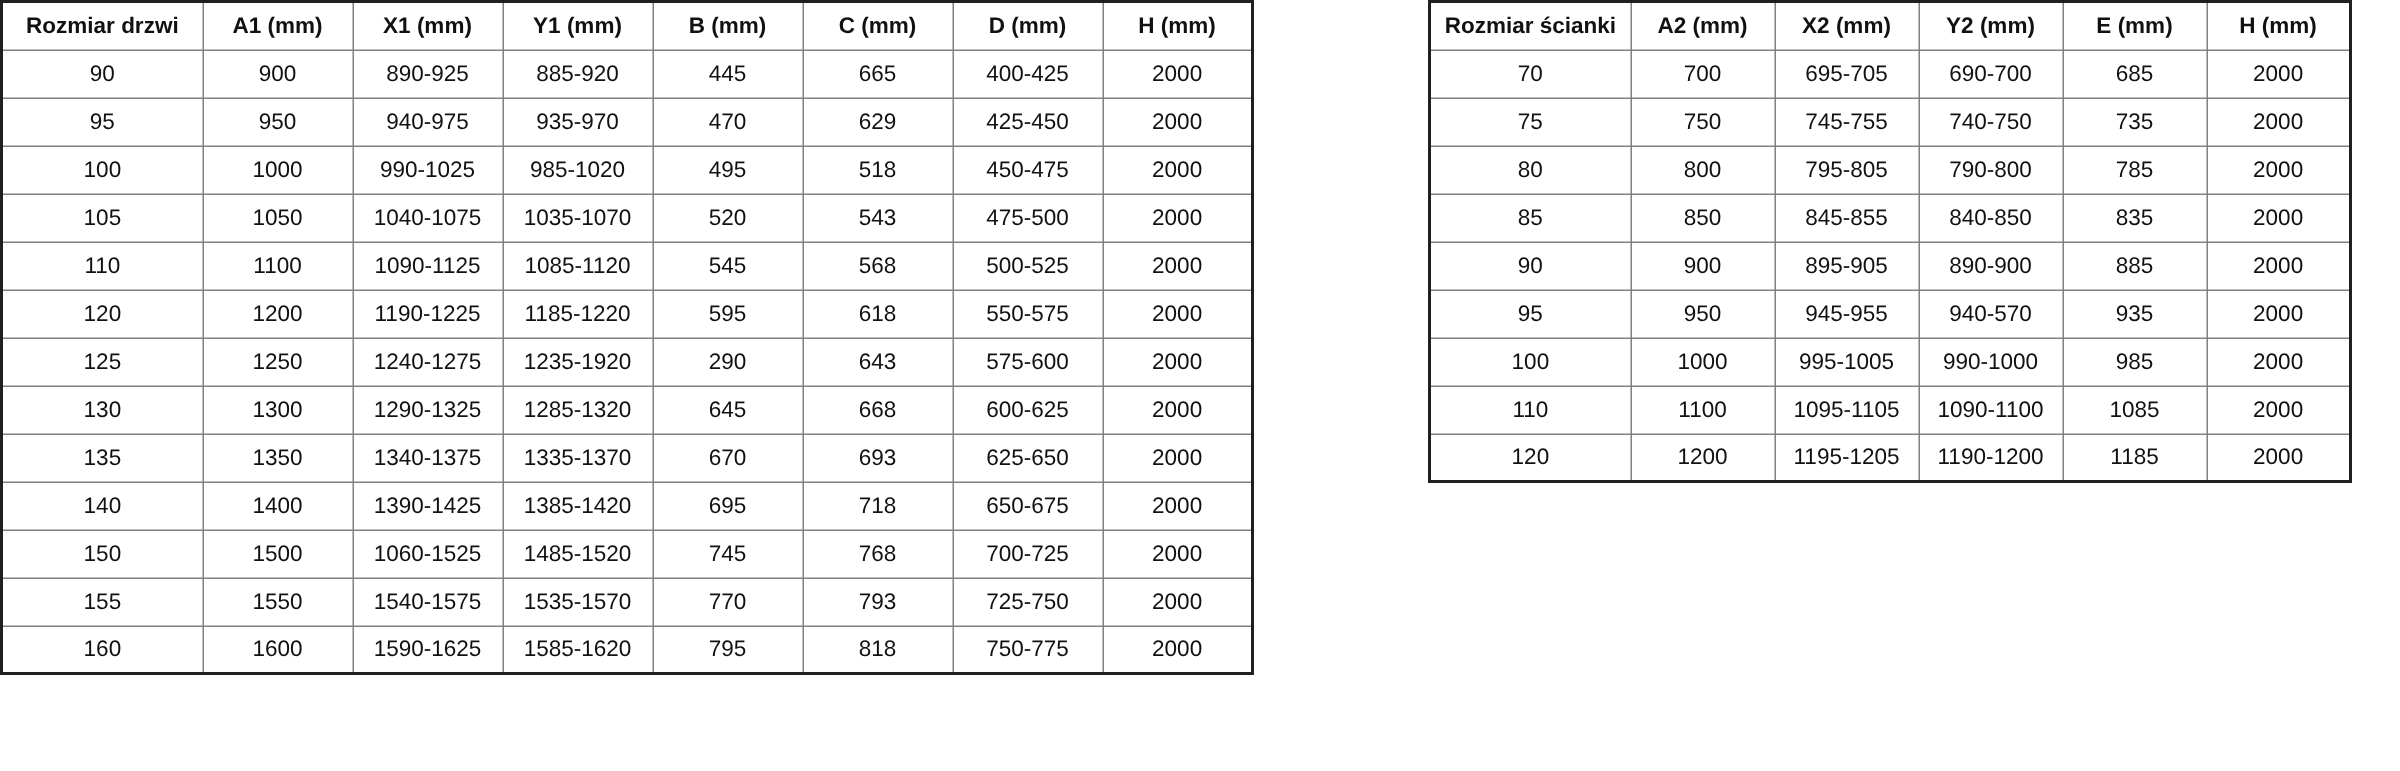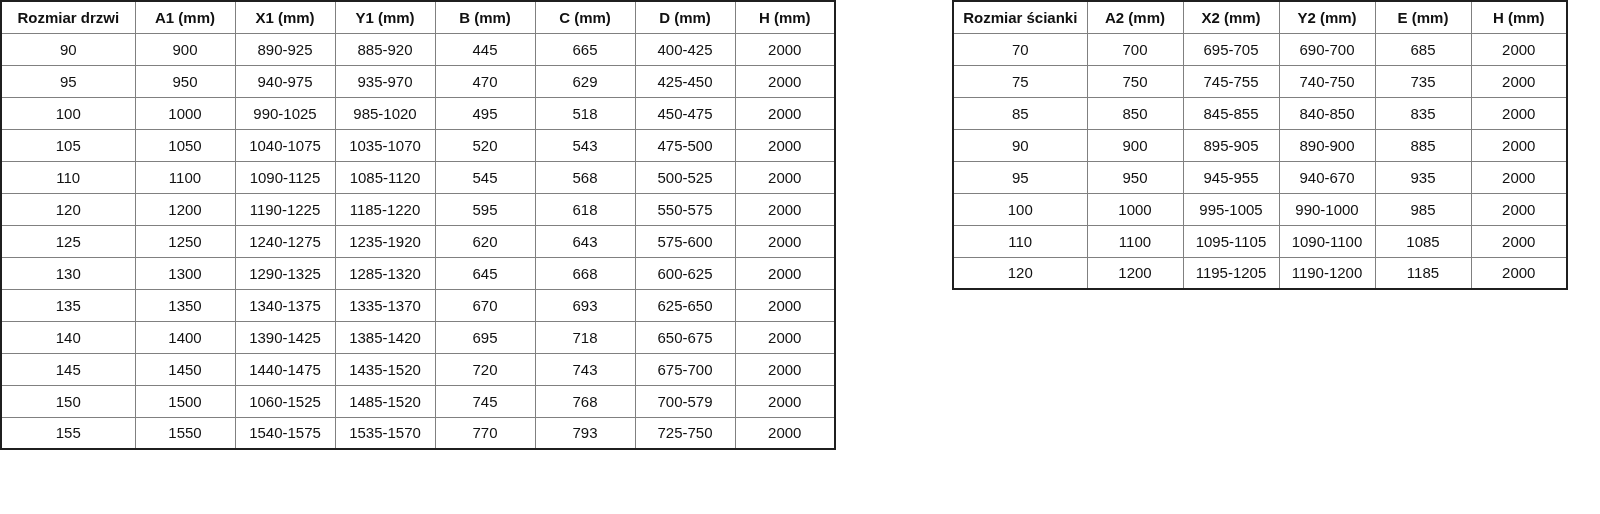--- a/index.html
+++ b/index.html
@@ -120,21 +120,21 @@
         <td>595</td>
         <td>618</td>
         <td>550-575</td>
         <td>2000</td>
       </tr>
       <tr>
         <td>125</td>
         <td>1250</td>
         <td>1240-1275</td>
         <td>1235-1920</td>
-        <td>620</td>
+        <td>290</td>
         <td>643</td>
         <td>575-600</td>
         <td>2000</td>
       </tr>
       <tr>
         <td>130</td>
         <td>1300</td>
         <td>1290-1325</td>
         <td>1285-1320</td>
         <td>645</td>
@@ -156,49 +156,49 @@
         <td>140</td>
         <td>1400</td>
         <td>1390-1425</td>
         <td>1385-1420</td>
         <td>695</td>
         <td>718</td>
         <td>650-675</td>
         <td>2000</td>
       </tr>
       <tr>
-        <td>145</td>
-        <td>1450</td>
-        <td>1440-1475</td>
-        <td>1435-1520</td>
-        <td>720</td>
-        <td>743</td>
-        <td>675-700</td>
-        <td>2000</td>
-      </tr>
-      <tr>
         <td>150</td>
         <td>1500</td>
         <td>1060-1525</td>
         <td>1485-1520</td>
         <td>745</td>
         <td>768</td>
-        <td>700-579</td>
+        <td>700-725</td>
         <td>2000</td>
       </tr>
       <tr>
         <td>155</td>
         <td>1550</td>
         <td>1540-1575</td>
         <td>1535-1570</td>
         <td>770</td>
         <td>793</td>
         <td>725-750</td>
         <td>2000</td>
       </tr>
+      <tr>
+        <td>160</td>
+        <td>1600</td>
+        <td>1590-1625</td>
+        <td>1585-1620</td>
+        <td>795</td>
+        <td>818</td>
+        <td>750-775</td>
+        <td>2000</td>
+      </tr>
     </tbody>
 </table>
 
 <table class="size-table" id="wall-table">
   <colgroup>
       <col style="width: 134px;">
       <col style="width: 96px;">
       <col style="width: 96px;">
       <col style="width: 96px;">
       <col style="width: 96px;">
@@ -225,40 +225,48 @@
       </tr>
       <tr>
         <td>75</td>
         <td>750</td>
         <td>745-755</td>
         <td>740-750</td>
         <td>735</td>
         <td>2000</td>
       </tr>
       <tr>
+        <td>80</td>
+        <td>800</td>
+        <td>795-805</td>
+        <td>790-800</td>
+        <td>785</td>
+        <td>2000</td>
+      </tr>
+      <tr>
         <td>85</td>
         <td>850</td>
         <td>845-855</td>
         <td>840-850</td>
         <td>835</td>
         <td>2000</td>
       </tr>
       <tr>
         <td>90</td>
         <td>900</td>
         <td>895-905</td>
         <td>890-900</td>
         <td>885</td>
         <td>2000</td>
       </tr>
       <tr>
         <td>95</td>
         <td>950</td>
         <td>945-955</td>
-        <td>940-670</td>
+        <td>940-570</td>
         <td>935</td>
         <td>2000</td>
       </tr>
       <tr>
         <td>100</td>
         <td>1000</td>
         <td>995-1005</td>
         <td>990-1000</td>
         <td>985</td>
         <td>2000</td>

